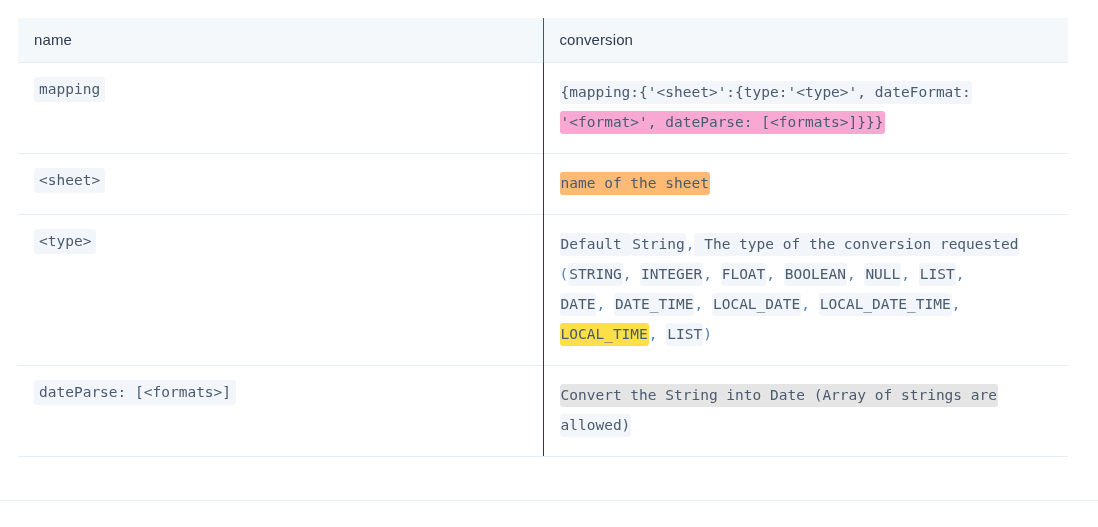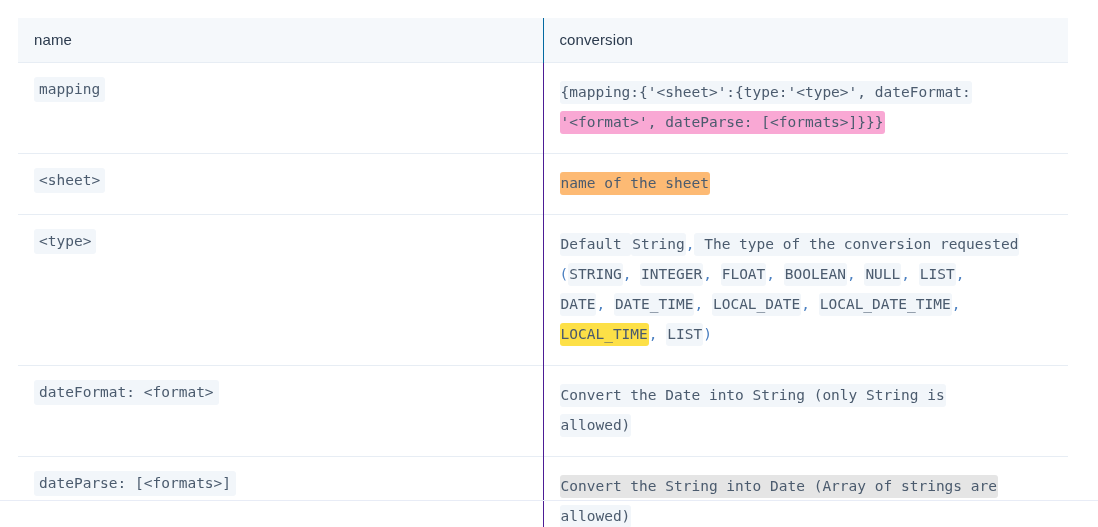--- a/index.html
+++ b/index.html
@@ -132,27 +132,20 @@
         <tr>
           <td><span class="name-code">&lt;type&gt;</span></td>
           <td>
             <div class="cell-line"><span class="plain" style="background: rgb(242, 246, 250); border-radius: 3px; padding: 3px 1px 4px;">Default </span><span class="plain" style="background: rgb(242, 246, 250); border-radius: 3px; padding: 3px 1px 4px;">String</span><span class="blue-punc">,</span><span class="plain" style="background: rgb(242, 246, 250); border-radius: 3px; padding: 3px 1px 4px;"> The type of the conversion requested</span></div>
             <div class="cell-line"><span class="blue-punc">(</span><span class="plain" style="background: rgb(242, 246, 250); border-radius: 3px; padding: 3px 1px 4px;">STRING</span><span class="blue-punc">,</span><span class="plain"> </span><span class="plain" style="background: rgb(242, 246, 250); border-radius: 3px; padding: 3px 1px 4px;">INTEGER</span><span class="blue-punc">,</span><span class="plain"> </span><span class="plain" style="background: rgb(242, 246, 250); border-radius: 3px; padding: 3px 1px 4px;">FLOAT</span><span class="blue-punc">,</span><span class="plain"> </span><span class="plain" style="background: rgb(242, 246, 250); border-radius: 3px; padding: 3px 1px 4px;">BOOLEAN</span><span class="blue-punc">,</span><span class="plain"> </span><span class="plain" style="background: rgb(242, 246, 250); border-radius: 3px; padding: 3px 1px 4px;">NULL</span><span class="blue-punc">,</span><span class="plain"> </span><span class="plain" style="background: rgb(242, 246, 250); border-radius: 3px; padding: 3px 1px 4px;">LIST</span><span class="blue-punc">,</span></div>
             <div class="cell-line"><span class="plain" style="background: rgb(242, 246, 250); border-radius: 3px; padding: 3px 1px 4px;">DATE</span><span class="blue-punc">,</span><span class="plain"> </span><span class="plain" style="background: rgb(242, 246, 250); border-radius: 3px; padding: 3px 1px 4px;">DATE_TIME</span><span class="blue-punc">,</span><span class="plain"> </span><span class="plain" style="background: rgb(242, 246, 250); border-radius: 3px; padding: 3px 1px 4px;">LOCAL_DATE</span><span class="blue-punc">,</span><span class="plain"> </span><span class="plain" style="background: rgb(242, 246, 250); border-radius: 3px; padding: 3px 1px 4px;">LOCAL_DATE_TIME</span><span class="blue-punc">,</span></div>
             <div class="cell-line"><span class="plain" style="background: #fde047; border-radius: 3px; padding: 3px 1px 4px;">LOCAL_TIME</span><span class="blue-punc">,</span><span class="plain"> </span><span class="plain" style="background: rgb(242, 246, 250); border-radius: 3px; padding: 3px 1px 4px;">LIST</span><span class="blue-punc">)</span></div>
           </td>
         </tr>
         <tr>
-          <td><span class="name-code">dateFormat: &lt;format&gt;</span></td>
-          <td>
-            <div class="cell-line"><span class="plain" style="background: rgb(242, 246, 250); border-radius: 3px; padding: 3px 1px 4px;">Convert the Date into String (only String is</span></div>
-            <div class="cell-line"><span class="plain" style="background: rgb(242, 246, 250); border-radius: 3px; padding: 3px 1px 4px;">allowed)</span></div>
-          </td>
-        </tr>
-        <tr>
           <td><span class="name-code">dateParse: [&lt;formats&gt;]</span></td>
           <td>
             <div class="cell-line"><span class="plain" style="background: #e5e5e5; border-radius: 3px; padding: 3px 1px 4px;">Convert the String into Date (Array of strings are</span></div>
             <div class="cell-line"><span class="plain" style="background: rgb(242, 246, 250); border-radius: 3px; padding: 3px 1px 4px;">allowed)</span></div>
           </td>
         </tr>
       </tbody>
   </table>
 </div>
 

